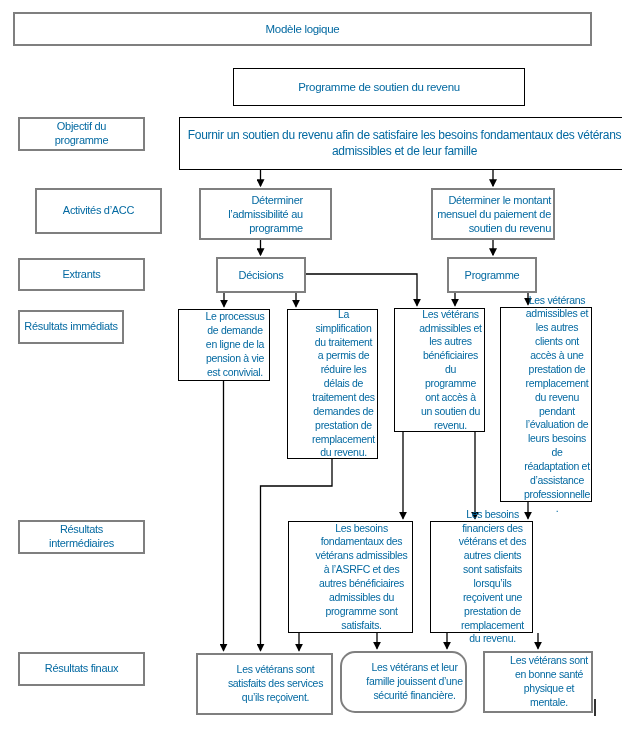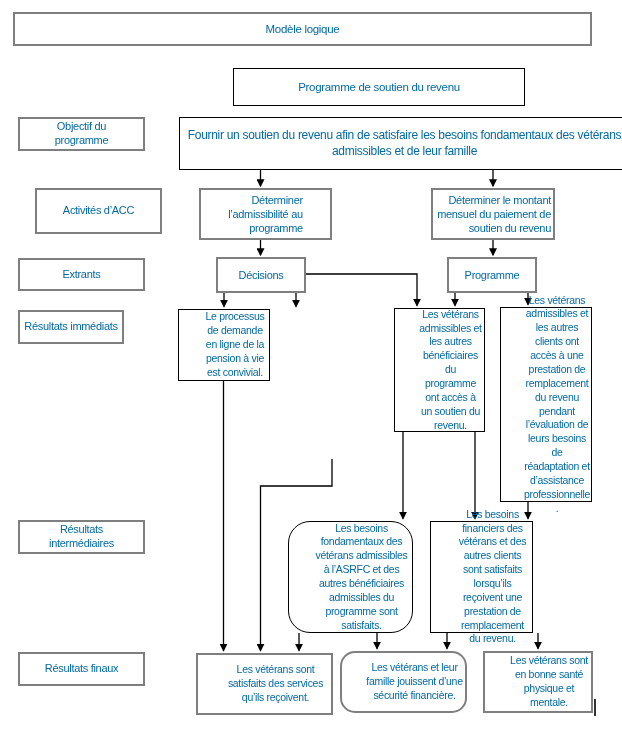--- a/index.html
+++ b/index.html
@@ -105,29 +105,32 @@
   <div class="box gray fs-node" style="left:216px; top:257px; width:90px; height:36px;">
     <span>Décisions</span>
   </div>
   <div class="box gray fs-node" style="left:447px; top:257px; width:90px; height:36px;">
     <span>Programme</span>
   </div>
 
   <div class="box black fs-small" style="left:178px; top:309px; width:92px; height:72px;">
     <span>Le processus de demande en ligne de la pension à vie est convivial.</span>
   </div>
+  <div class="box black fs-small" style="left:287px; top:309px; width:91px; height:150px;">
+    <span>La simplification du traitement a permis de réduire les délais de traitement des demandes de prestation de remplacement du revenu.</span>
+  </div>
   <div class="box black fs-small" style="left:394px; top:308px; width:91px; height:124px;">
     <span>Les vétérans admissibles et les autres bénéficiaires du programme ont accès à un soutien du revenu.</span>
   </div>
   <div class="box black fs-small" style="left:500px; top:307px; width:92px; height:195px;">
     <span>Les vétérans admissibles et les autres clients ont accès à une prestation de remplacement du revenu pendant l’évaluation de leurs besoins de réadaptation et d’assistance professionnelle
 .</span>
   </div>
 
-  <div class="box black fs-small" style="left:288px; top:521px; width:125px; height:112px;border-radius:22px;">
+  <div class="box black fs-small" style="left:288px; top:521px; width:125px; height:112px;">
     <span>Les besoins fondamentaux des vétérans admissibles à l’ASRFC et des autres bénéficiaires admissibles du programme sont satisfaits.</span>
   </div>
   <div class="box black fs-small" style="left:430px; top:521px; width:103px; height:112px;">
     <span>Les besoins financiers des vétérans et des autres clients sont satisfaits lorsqu’ils reçoivent une prestation de remplacement du revenu.</span>
   </div>
 
   <div class="box gray fs-small" style="left:196px; top:653px; width:137px; height:62px;">
     <span>Les vétérans sont satisfaits des services qu’ils reçoivent.</span>
   </div>
   <div class="box gray fs-small" style="left:340px; top:651px; width:127px; height:62px;border-radius:15px;">

